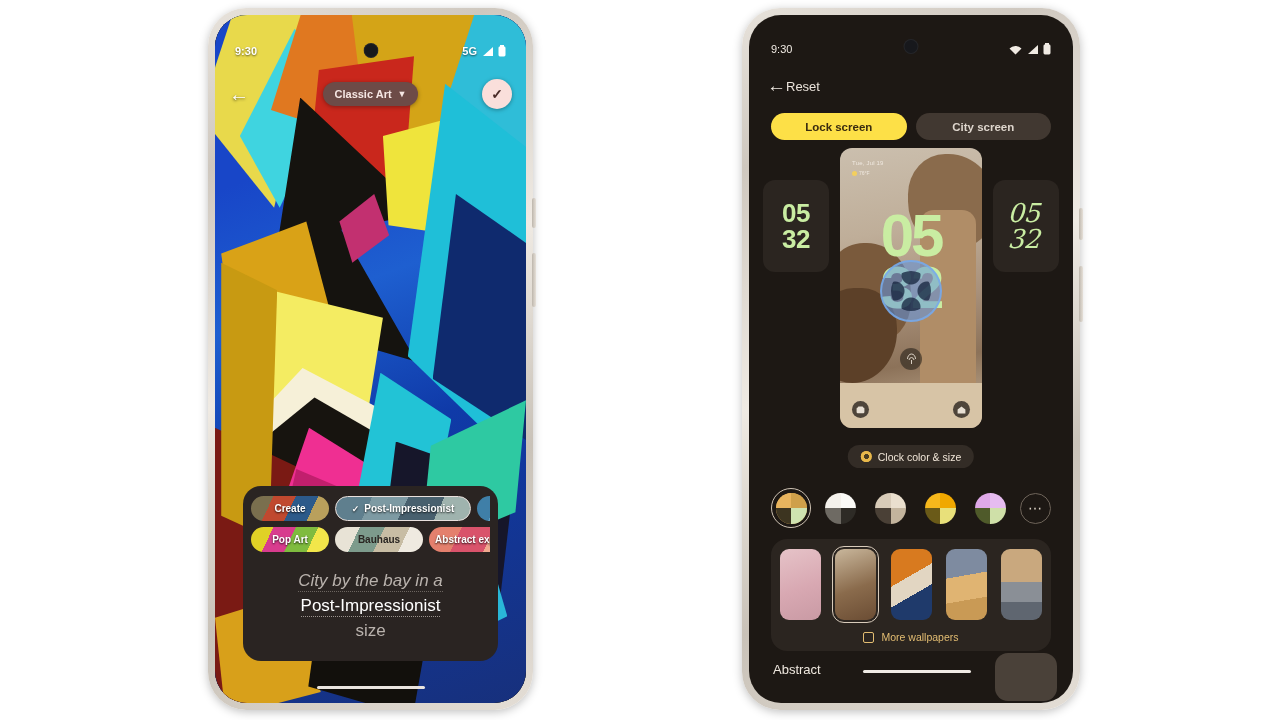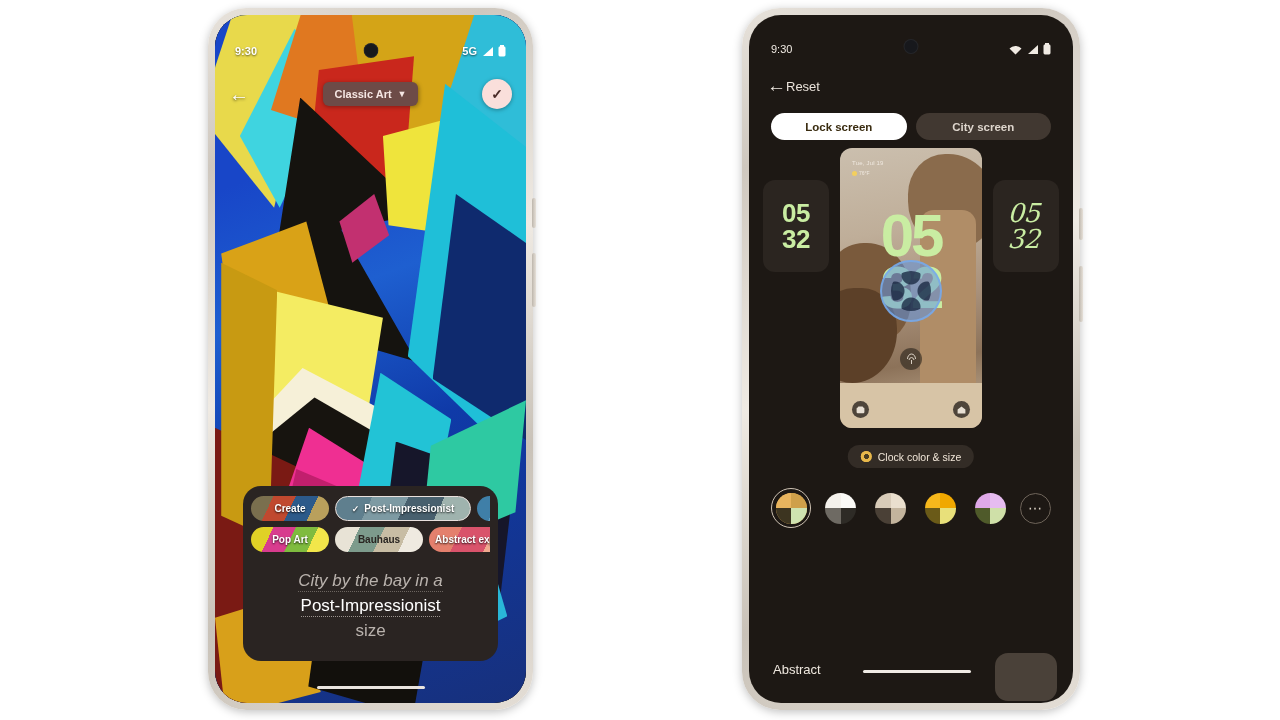--- a/index.html
+++ b/index.html
@@ -62,21 +62,21 @@
 
   .topbar-l {
     position:absolute; top:62px; left:0; right:0; height:34px;
     display:flex; align-items:center; z-index:30;
     padding:0 14px;
   }
   .back-arrow { color:#fff; font-size:20px; line-height:1; text-shadow:0 1px 3px rgba(0,0,0,.7); cursor:pointer; }
   .style-chip {
     position:absolute; left:50%; transform:translateX(-50%);
     background:#6d4b47; color:#f6e7e4;
-    border-radius:6px; padding:6px 12px;
+    border-radius:12px; padding:6px 12px;
     font-size:11px; font-weight:bold;
     display:flex; align-items:center; gap:6px;
     box-shadow:0 1px 4px rgba(0,0,0,.35);
     cursor:pointer;
   }
   .chev { font-size:9px; }
   .check-fab {
     position:absolute; right:14px;
     width:30px; height:30px; border-radius:50%;
     background:#fadfdb; color:#4a2b28;
@@ -162,21 +162,21 @@
   .apptop .back { color:#f0eae3; font-size:19px; cursor:pointer; }
   .apptop .ttl { color:#f2ece5; font-size:15px; margin-left:16px; flex:1; }
   .apptop .reset { color:#e9e2da; font-size:13px; cursor:pointer; }
 
   .seg { position:absolute; top:98px; left:22px; right:22px; display:flex; gap:9px; z-index:20; }
   .seg-btn {
     flex:1; height:27px; border-radius:14px;
     display:flex; align-items:center; justify-content:center;
     font-size:11.5px; font-weight:bold; cursor:pointer;
   }
-  .seg-btn.on { background:#ffffff; color:#3a2c10; }
+  .seg-btn.on { background:#fde047; color:#3a2c10; }
   .seg-btn.off { background:#413831; color:#ded6cd; }
 
   
   .previews { position:absolute; top:133px; left:0; right:0; height:285px; z-index:15; }
   .side-card {
     position:absolute; top:32px;
     width:66px; height:92px;
     background:#2b2520; border-radius:12px;
     display:flex; flex-direction:column; align-items:center; justify-content:center;
     color:#c9eda2; overflow:hidden;
@@ -511,18 +511,31 @@
         <div class="sw">
           <i style="background:#dfa8e8"></i>
             <i style="background:#e6bcf0"></i>
             <i style="background:#4f5a2a"></i>
             <i style="background:#cfe0a8"></i>
         </div>
       </div>
       <div class="more-dots">⋯</div>
     </div>
 
+    <div class="wp-panel">
+      <div class="wp-row">
+        <div class="wp-thumb" style="background:linear-gradient(160deg,#e6c3c8,#d8a8b2 55%,#c99aa4);"></div>
+        <div class="wp-thumb sel" style="background:linear-gradient(160deg,#c9b79c,#8a6b4c 55%,#6b4d34);"></div>
+        <div class="wp-thumb" style="background:linear-gradient(150deg,#d87a1f 0 40%,#e2d6c2 40% 62%,#1f3a6b 62% 100%);"></div>
+        <div class="wp-thumb" style="background:linear-gradient(170deg,#7e8ba0 0 38%,#e0b472 38% 70%,#c99a55 70% 100%);"></div>
+        <div class="wp-thumb" style="background:linear-gradient(180deg,#c9a87e 0 46%,#8a8f96 46% 74%,#5f6670 74% 100%);"></div>
+      </div>
+      <div class="morewp">
+        <span class="mw-ic"></span>
+        <span>More wallpapers</span>
+      </div>
+    </div>
 
     <div class="sc-card"></div>
     <div class="shortcuts-lbl">Abstract</div>
     <div class="navbar-r"></div>
   </div>
 </div>
 
 </body></html>

